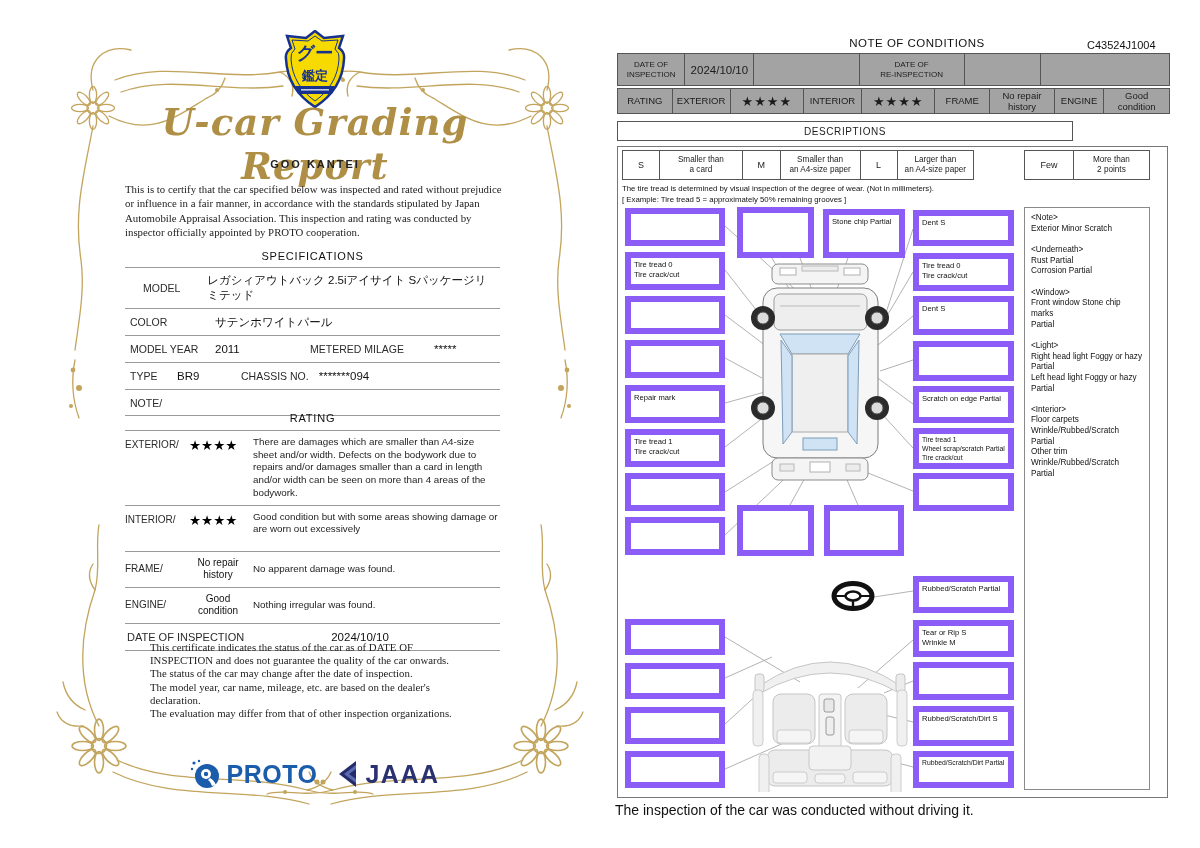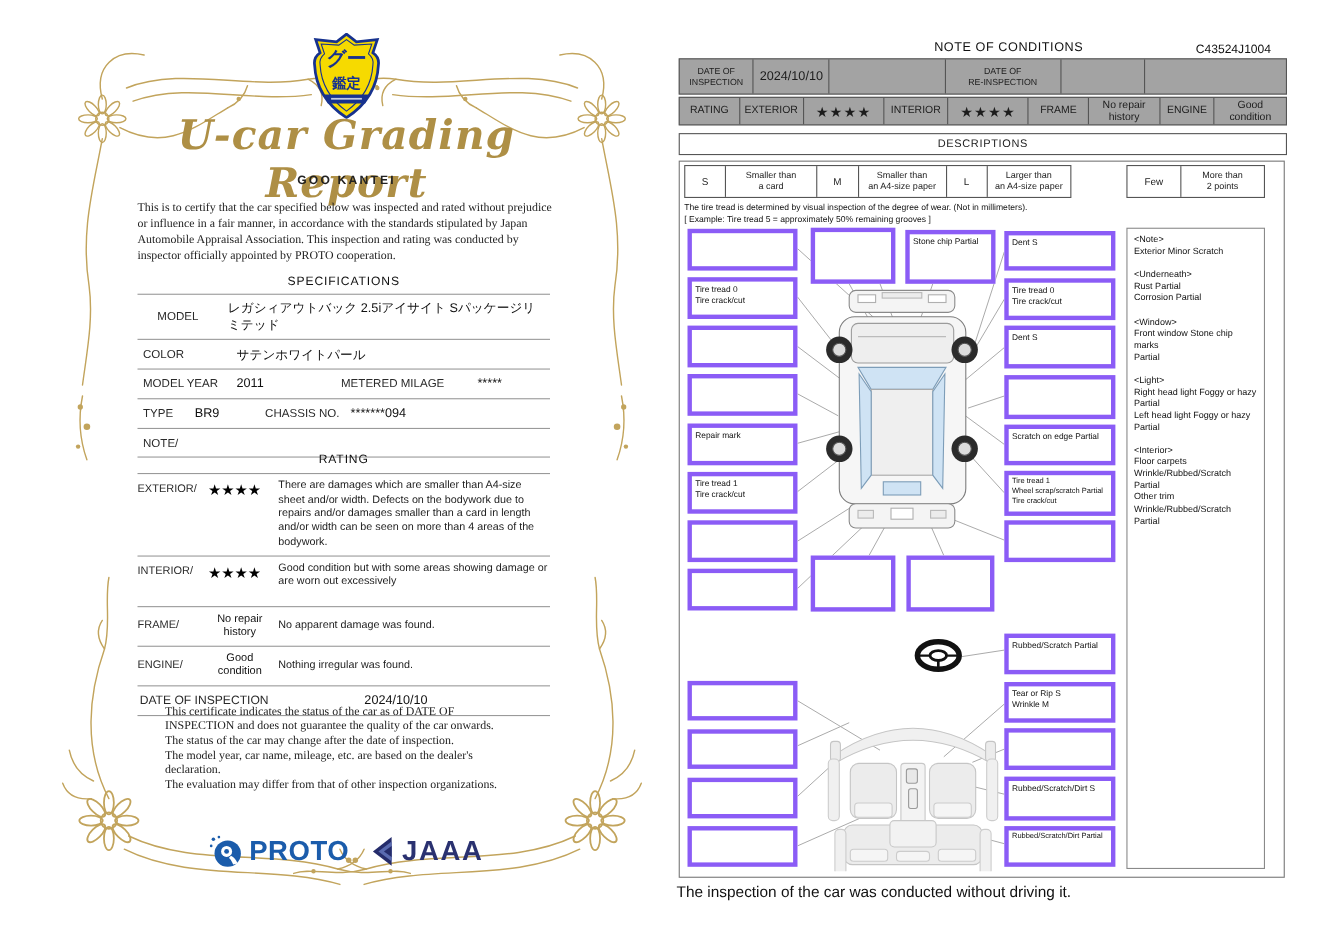--- a/index.html
+++ b/index.html
@@ -42,21 +42,21 @@
   .c-md{font-size:9.5px;line-height:1.2}
   .c-val{font-size:11.5px}
   .c-star{font-size:13px;letter-spacing:1px}
   .descbar{border:1px solid #555;display:flex;align-items:center;justify-content:center;
     font-size:10px;letter-spacing:.6px}
   .mainbox{border:1px solid #777}
   .legend{display:flex;border:1px solid #555;background:#fff}
   .lg-key{font-size:9px}
   .lg-txt{font-size:8.2px;line-height:1.2}
   .tirenote{font-size:7.8px;line-height:1.45;color:#111}
-  .dmg{position:absolute;border:4px solid #8b5cf6;background:#fff;font-size:7.6px;
+  .dmg{position:absolute;border:6px solid #8b5cf6;background:#fff;font-size:7.6px;
     line-height:1.32;padding:2px 3px;white-space:pre-line;color:#111;z-index:3}
   .dmg.sm{font-size:6.8px}
   .notes{border:1px solid #8a8a8a;background:#fff;font-size:8.2px;line-height:1.3;
     padding:5px 6px;color:#111;z-index:3}
   .r-footer{font-size:14px;color:#111}
 </style>
 </head>
 <body>
 
 <div class="abs" style="left:0;top:0;width:600px;height:848px">
@@ -242,21 +242,21 @@
     <div class="cell c-md" style="flex:62 0 0">INTERIOR</div>
     <div class="cell c-star" style="flex:80 0 0">★★★★</div>
     <div class="cell c-md" style="flex:58 0 0">FRAME</div>
     <div class="cell c-md pre" style="flex:70 0 0">No repair
 history</div>
     <div class="cell c-md" style="flex:52 0 0">ENGINE</div>
     <div class="cell c-md pre" style="flex:71 0 0">Good
 condition</div>
   </div>
 
-  <div class="abs descbar" style="left:17px;top:121px;width:553px;height:20px">DESCRIPTIONS</div>
+  <div class="abs descbar" style="left:17px;top:121px;width:456px;height:20px">DESCRIPTIONS</div>
 
   <div class="abs mainbox" style="left:17px;top:146px;width:551px;height:652px"></div>
 
   <div class="abs legend" style="left:22px;top:150px;width:352px;height:30px">
     <div class="cell lg-key" style="flex:36 0 0">S</div>
     <div class="cell lg-txt pre" style="flex:87 0 0">Smaller than
 a card</div>
     <div class="cell lg-key" style="flex:37 0 0">M</div>
     <div class="cell lg-txt pre" style="flex:84 0 0">Smaller than
 an A4-size paper</div>

